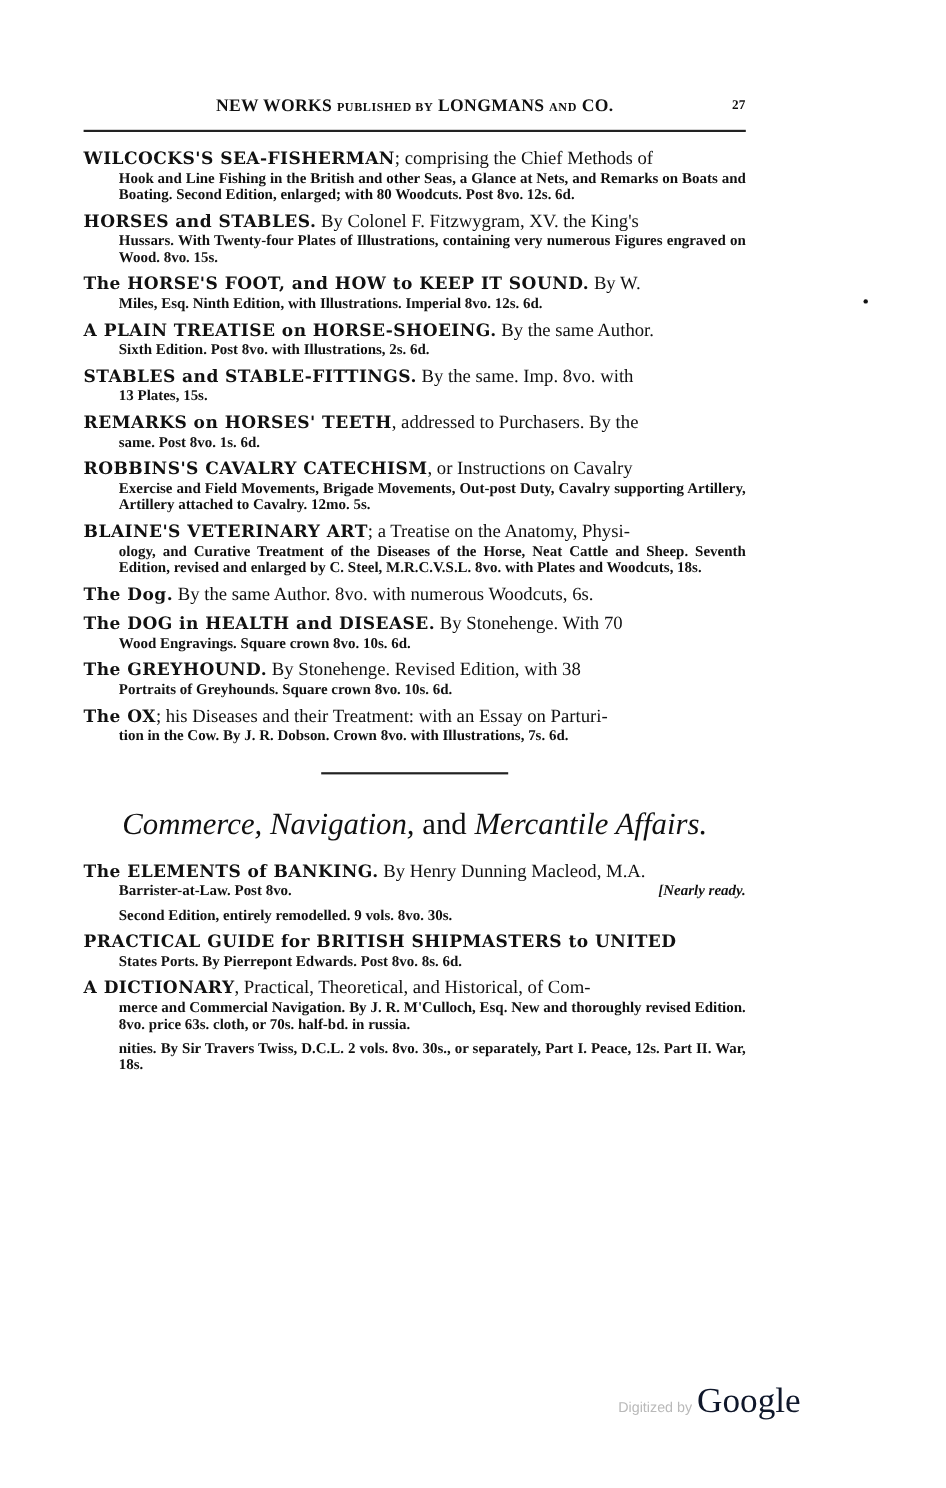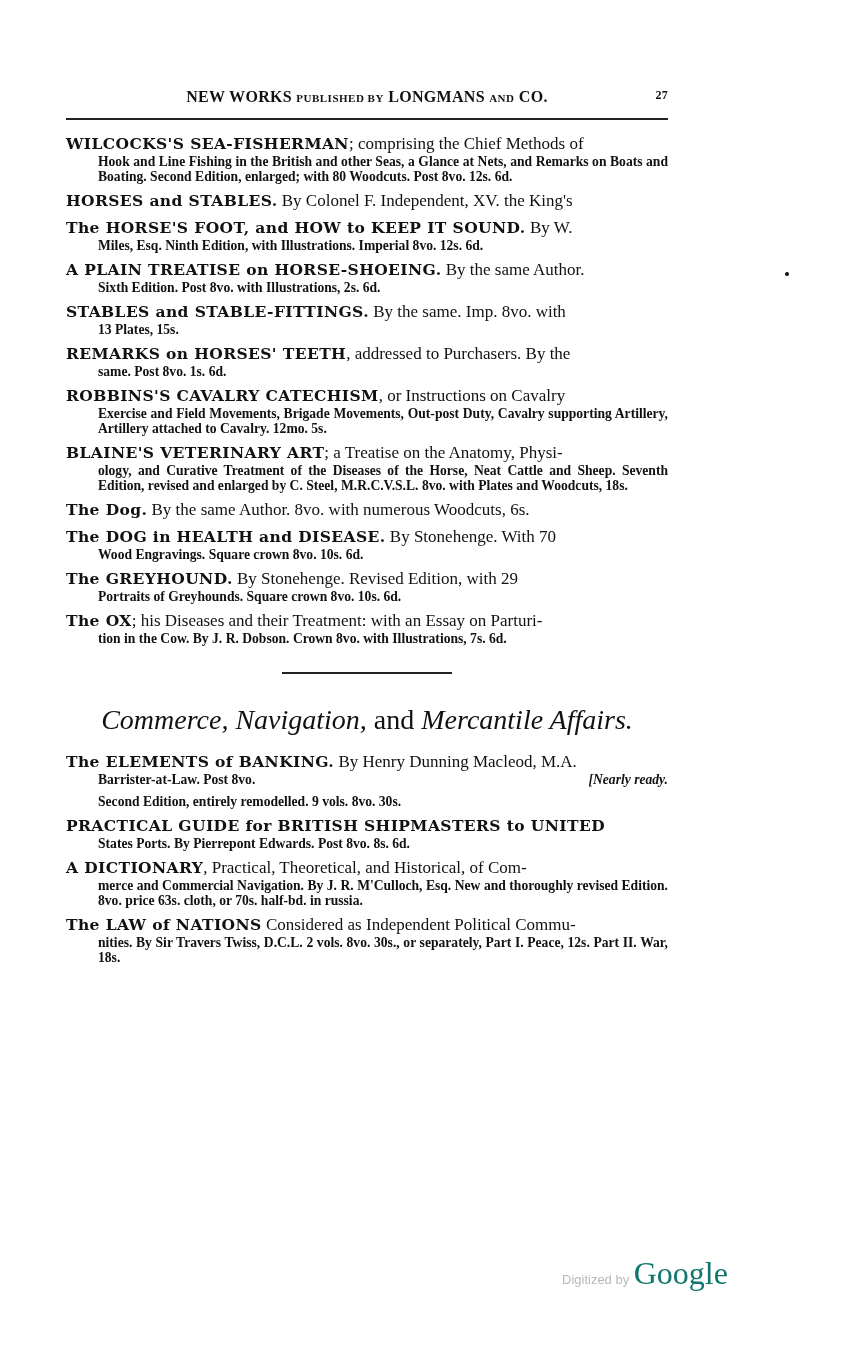--- a/index.html
+++ b/index.html
@@ -1,36 +1,36 @@
 <!DOCTYPE html>
 <html><head>
 <meta charset="utf-8">
 <style>
   html, body { margin: 0; padding: 0; background: #ffffff; }
   body { width: 860px; height: 1353px; position: relative; overflow: hidden;
          font-family: "Liberation Serif", "DejaVu Serif", serif; color: #111; }
-  .page { position: absolute; left: 66px; top: 88px; width: 602px; }
+  .page { position: absolute; left: 76px; top: 88px; width: 602px; }
   .running-head { position: relative; height: 26px; font-weight: bold; font-size: 16px;
                   text-align: center; letter-spacing: 0.3px; }
   .running-head .sc { font-size: 11px; letter-spacing: 0.5px; }
   .running-head .pnum { position: absolute; right: 0; top: 0; font-size: 12px; margin-left: 25px; }
   .head-rule { height: 2px; background: #222; margin-top: 4px; margin-bottom: 14px; }
   .entry { margin-bottom: 7px; font-size: 15.6px; line-height: 18px; text-align: justify; }
   .entry .title-line { font-size: 17px; line-height: 20px; }
   .entry .t { font-weight: bold; font-family: "DejaVu Serif", serif; font-size: 15.5px; letter-spacing: 0.4px; margin-top: 48px; }
   .entry .desc { padding-left: 32px; font-size: 13.6px; line-height: 15px; font-weight: bold; }
   .sc { font-variant: small-caps; }
   .section-rule { width: 170px; height: 2px; background: #222; margin: 26px auto 30px; }
   .section-heading { text-align: center; font-size: 28px; margin-bottom: 16px; margin-top: 10px; }
   .section-heading i { font-style: italic; }
   .right { float: right; font-style: italic; }
   .watermark { position: absolute; left: 562px; top: 1255px; color: #b9b9b9;
                font-family: "Liberation Sans", sans-serif; }
   .watermark .small { font-size: 13px; }
-  .watermark .big { font-family: "Liberation Serif", serif; font-size: 32px; color: #0f766e; }
+  .watermark .big { font-family: "Liberation Serif", serif; font-size: 32px; color: #0f172a; }
   .speck { position: absolute; width: 4px; height: 4px; border-radius: 50%; background: #111; }
 </style>
 </head>
 <body>
 
 <div class="page">
   <div class="running-head">
     <span>NEW WORKS</span>
     <span class="sc">PUBLISHED BY</span>
     <span>LONGMANS</span>
@@ -39,21 +39,22 @@
     <span class="pnum">27</span>
   </div>
   <div class="head-rule"></div>
 
   <div id="list1">
       <div class="entry">
         <div class="title-line"><span class="t">WILCOCKS'S SEA-FISHERMAN</span><span>; comprising the Chief Methods of</span></div>
         <div class="desc"><span>Hook and Line Fishing in the British and other Seas, a Glance at Nets, and Remarks on Boats and Boating. Second Edition, enlarged; with 80 Woodcuts. Post 8vo. 12s. 6d.</span></div>
       </div>
       <div class="entry">
-        <div class="title-line"><span class="t">HORSES and STABLES.</span><span> By Colonel F. Independent, XV. the King's</span></div>
+        <div class="title-line"><span class="t">HORSES and STABLES.</span><span> By Colonel F. Fitzwygram, XV. the King's</span></div>
+        <div class="desc"><span>Hussars. With Twenty-four Plates of Illustrations, containing very numerous Figures engraved on Wood. 8vo. 15s.</span></div>
       </div>
       <div class="entry">
         <div class="title-line"><span class="t">The HORSE'S FOOT, and HOW to KEEP IT SOUND.</span><span> By W.</span></div>
         <div class="desc"><span>Miles, Esq. Ninth Edition, with Illustrations. Imperial 8vo. 12s. 6d.</span></div>
       </div>
       <div class="entry">
         <div class="title-line"><span class="t">A PLAIN TREATISE on HORSE-SHOEING.</span><span> By the same Author.</span></div>
         <div class="desc"><span>Sixth Edition. Post 8vo. with Illustrations, 2s. 6d.</span></div>
       </div>
       <div class="entry">
@@ -73,21 +74,21 @@
         <div class="desc"><span>ology, and Curative Treatment of the Diseases of the Horse, Neat Cattle and Sheep. Seventh Edition, revised and enlarged by C. Steel, M.R.C.V.S.L. 8vo. with Plates and Woodcuts, 18s.</span></div>
       </div>
       <div class="entry">
         <div class="title-line"><span class="t">The Dog.</span><span> By the same Author. 8vo. with numerous Woodcuts, 6s.</span></div>
       </div>
       <div class="entry">
         <div class="title-line"><span class="t">The DOG in HEALTH and DISEASE.</span><span> By Stonehenge. With 70</span></div>
         <div class="desc"><span>Wood Engravings. Square crown 8vo. 10s. 6d.</span></div>
       </div>
       <div class="entry">
-        <div class="title-line"><span class="t">The GREYHOUND.</span><span> By Stonehenge. Revised Edition, with 29</span></div>
+        <div class="title-line"><span class="t">The GREYHOUND.</span><span> By Stonehenge. Revised Edition, with 38</span></div>
         <div class="desc"><span>Portraits of Greyhounds. Square crown 8vo. 10s. 6d.</span></div>
       </div>
       <div class="entry">
         <div class="title-line"><span class="t">The OX</span><span>; his Diseases and their Treatment: with an Essay on Parturi-</span></div>
         <div class="desc"><span>tion in the Cow. By J. R. Dobson. Crown 8vo. with Illustrations, 7s. 6d.</span></div>
       </div>
     </div>
 
   <div class="section-rule"></div>
 
@@ -105,21 +106,20 @@
       </div>
       <div class="entry">
         <div class="title-line"><span class="t">PRACTICAL GUIDE for BRITISH SHIPMASTERS to UNITED</span><span></span></div>
         <div class="desc"><span>States Ports. By Pierrepont Edwards. Post 8vo. 8s. 6d.</span></div>
       </div>
       <div class="entry">
         <div class="title-line"><span class="t">A DICTIONARY</span><span>, Practical, Theoretical, and Historical, of Com-</span></div>
         <div class="desc"><span>merce and Commercial Navigation. By J. R. M'Culloch, Esq. New and thoroughly revised Edition. 8vo. price 63s. cloth, or 70s. half-bd. in russia.</span></div>
       </div>
       <div class="entry">
-        <div class="title-line"><span class="t">The LAW of NATIONS</span><span> Considered as Independent Political Commu-</span></div>
         <div class="desc"><span>nities. By Sir Travers Twiss, D.C.L. 2 vols. 8vo. 30s., or separately, Part I. Peace, 12s. Part II. War, 18s.</span></div>
       </div>
     </div>
 </div>
 
 <div class="speck" style="left:785px; top:272px;"></div>
 
 <div class="watermark">
   <span class="small">Digitized by</span>
   <span class="big">Google</span>

